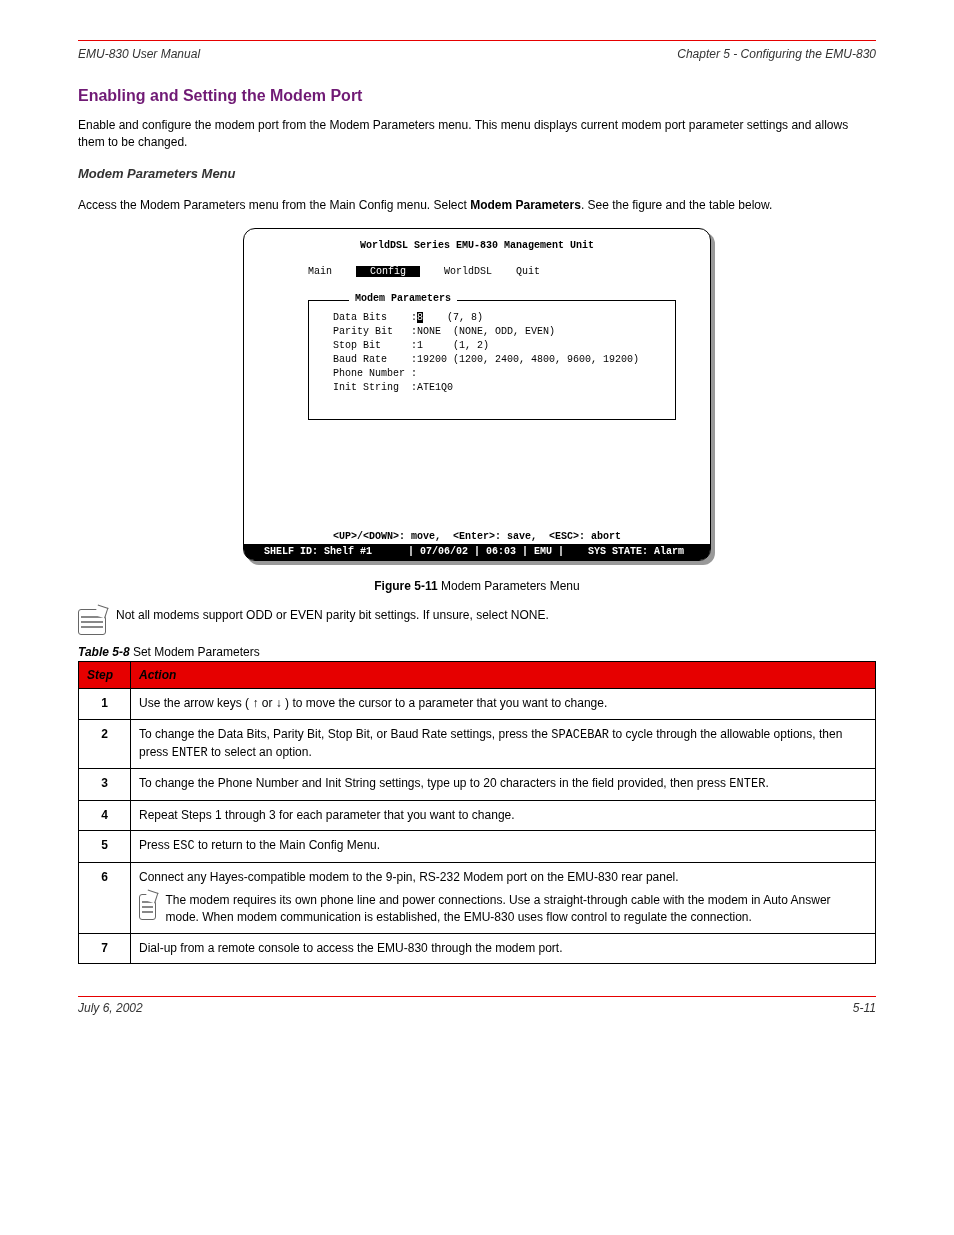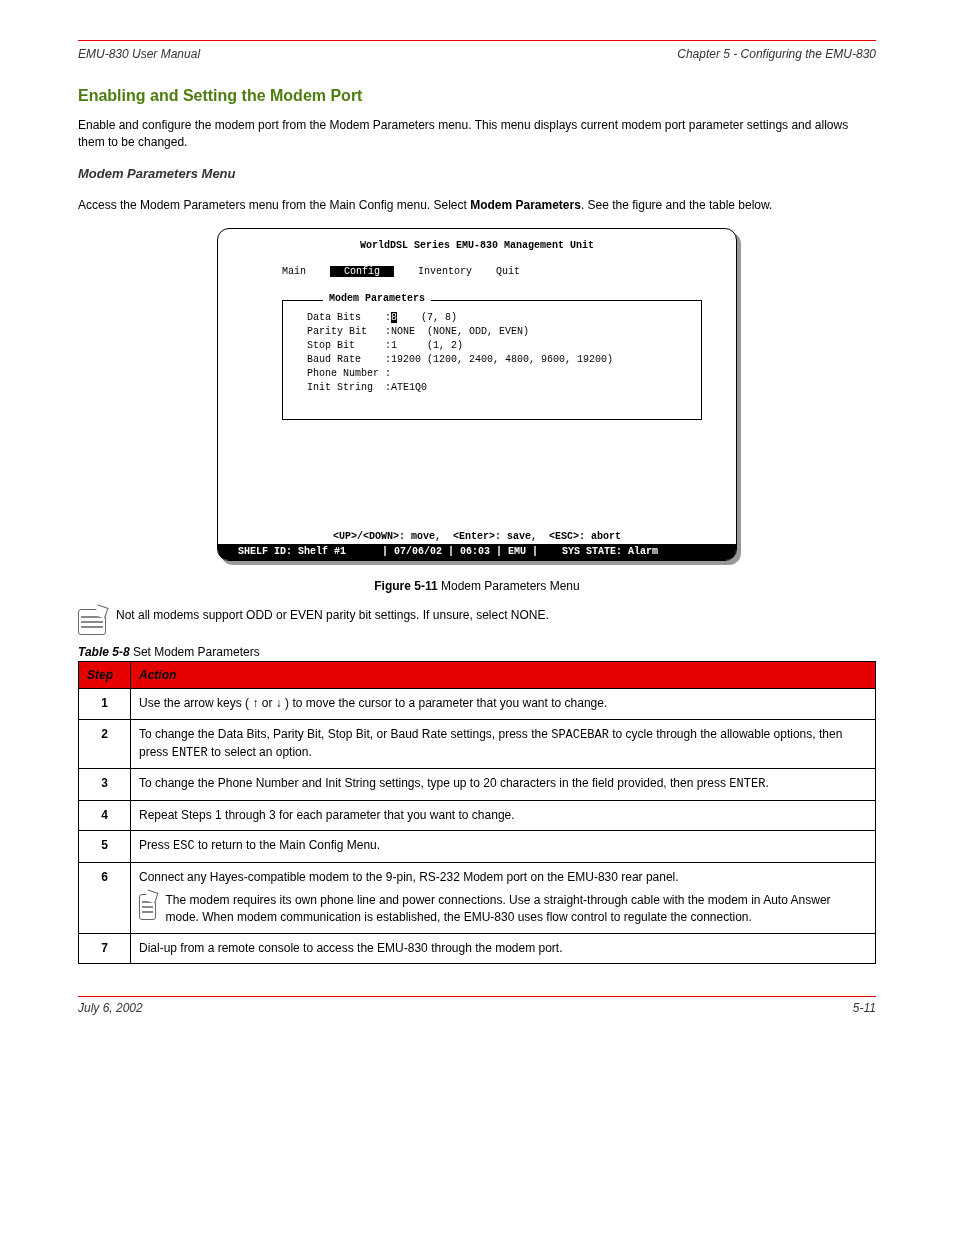--- a/index.html
+++ b/index.html
@@ -9,27 +9,27 @@
     color: #000;
     background: #fff;
     width: 954px;
     margin: 0 auto;
     padding: 40px 78px 40px 78px;
   }
   .header-rule { border-top: 1px solid #e60000; margin-bottom: 6px; }
   .header-row { display: flex; justify-content: space-between; font-size: 12px; margin-bottom: 10px; }
   .header-left { font-style: italic; color: #333; }
   .header-right { font-style: italic; color: #333; }
-  .section-title { font-size: 16px; color: #4d7c0f; font-weight: bold; margin: 26px 0 12px 0; }
+  .section-title { font-size: 16px; color: #701a75; font-weight: bold; margin: 26px 0 12px 0; }
   .subheading { font-size: 13px; font-style: italic; color: #333; margin: 10px 0 16px 0; font-weight: bold; }
   .body-text { font-size: 12px; line-height: 1.45; color: #000; margin-bottom: 14px; }
   .bold { font-weight: bold; }
   .screenshot-wrap { display: flex; justify-content: center; margin: 10px 0 18px 0; }
   .term-window {
-    width: 520px;
+    width: 468px;
     border: 1px solid #000;
     border-radius: 12px;
     box-shadow: 4px 4px 0 #999;
     background: #fff;
     font-family: "Courier New", monospace;
     font-size: 10px;
     padding: 10px 14px 0 14px;
     position: relative;
   }
   .term-line { white-space: pre; line-height: 1.4; }
@@ -109,21 +109,21 @@
 
 <div class="subheading">Modem Parameters Menu</div>
 <p class="body-text">
   <span>Access the Modem Parameters menu from the Main Config menu. Select </span><span class="bold">Modem Parameters</span><span>. See the figure and the table below.</span>
 </p>
 
 <div class="screenshot-wrap">
   <div class="term-window">
     <div class="term-line term-center">WorldDSL Series EMU-830 Management Unit</div>
     <div class="term-menu">
-      <span class="under">Main</span>    <span class="inv">Config</span>    <span class="under">Inventory</span>    <span class="under">Quit</span>
+      <span class="under">Main</span>    <span class="inv">Config</span>    <span class="under">WorldDSL</span>    <span class="under">Quit</span>
     </div>
     <div class="panel-box">
       <div class="panel-legend">Modem Parameters</div>
       <div id="term-rows">
           <div class="term-line">Data Bits    :<span style="background:#000;color:#fff">8</span>    (7, 8)</div>
           <div class="term-line">Parity Bit   :NONE  (NONE, ODD, EVEN)</div>
           <div class="term-line">Stop Bit     :1     (1, 2)</div>
           <div class="term-line">Baud Rate    :19200 (1200, 2400, 4800, 9600, 19200)</div>
           <div class="term-line">Phone Number : </div>
           <div class="term-line">Init String  :ATE1Q0 </div>

